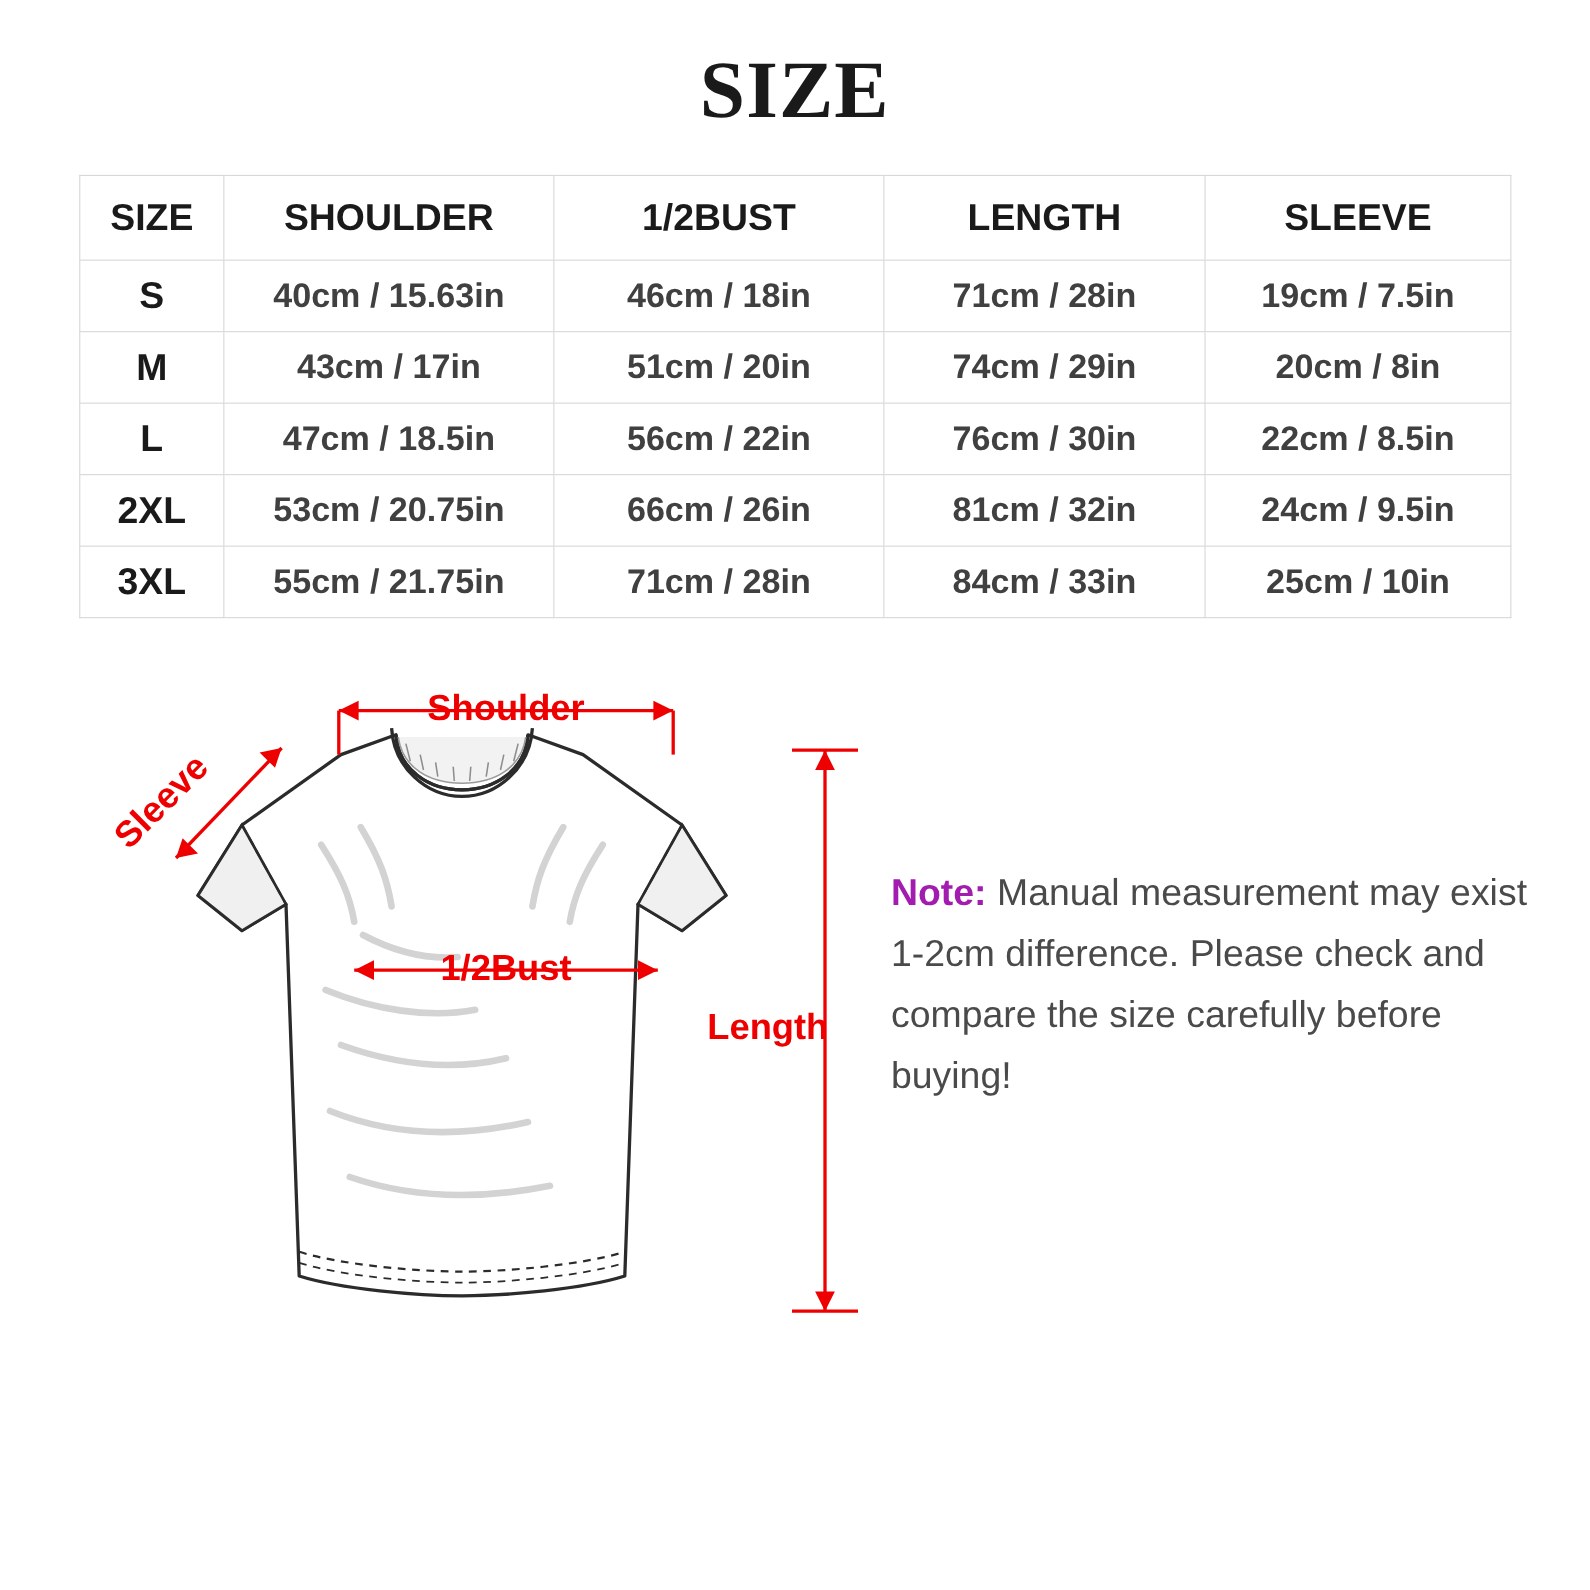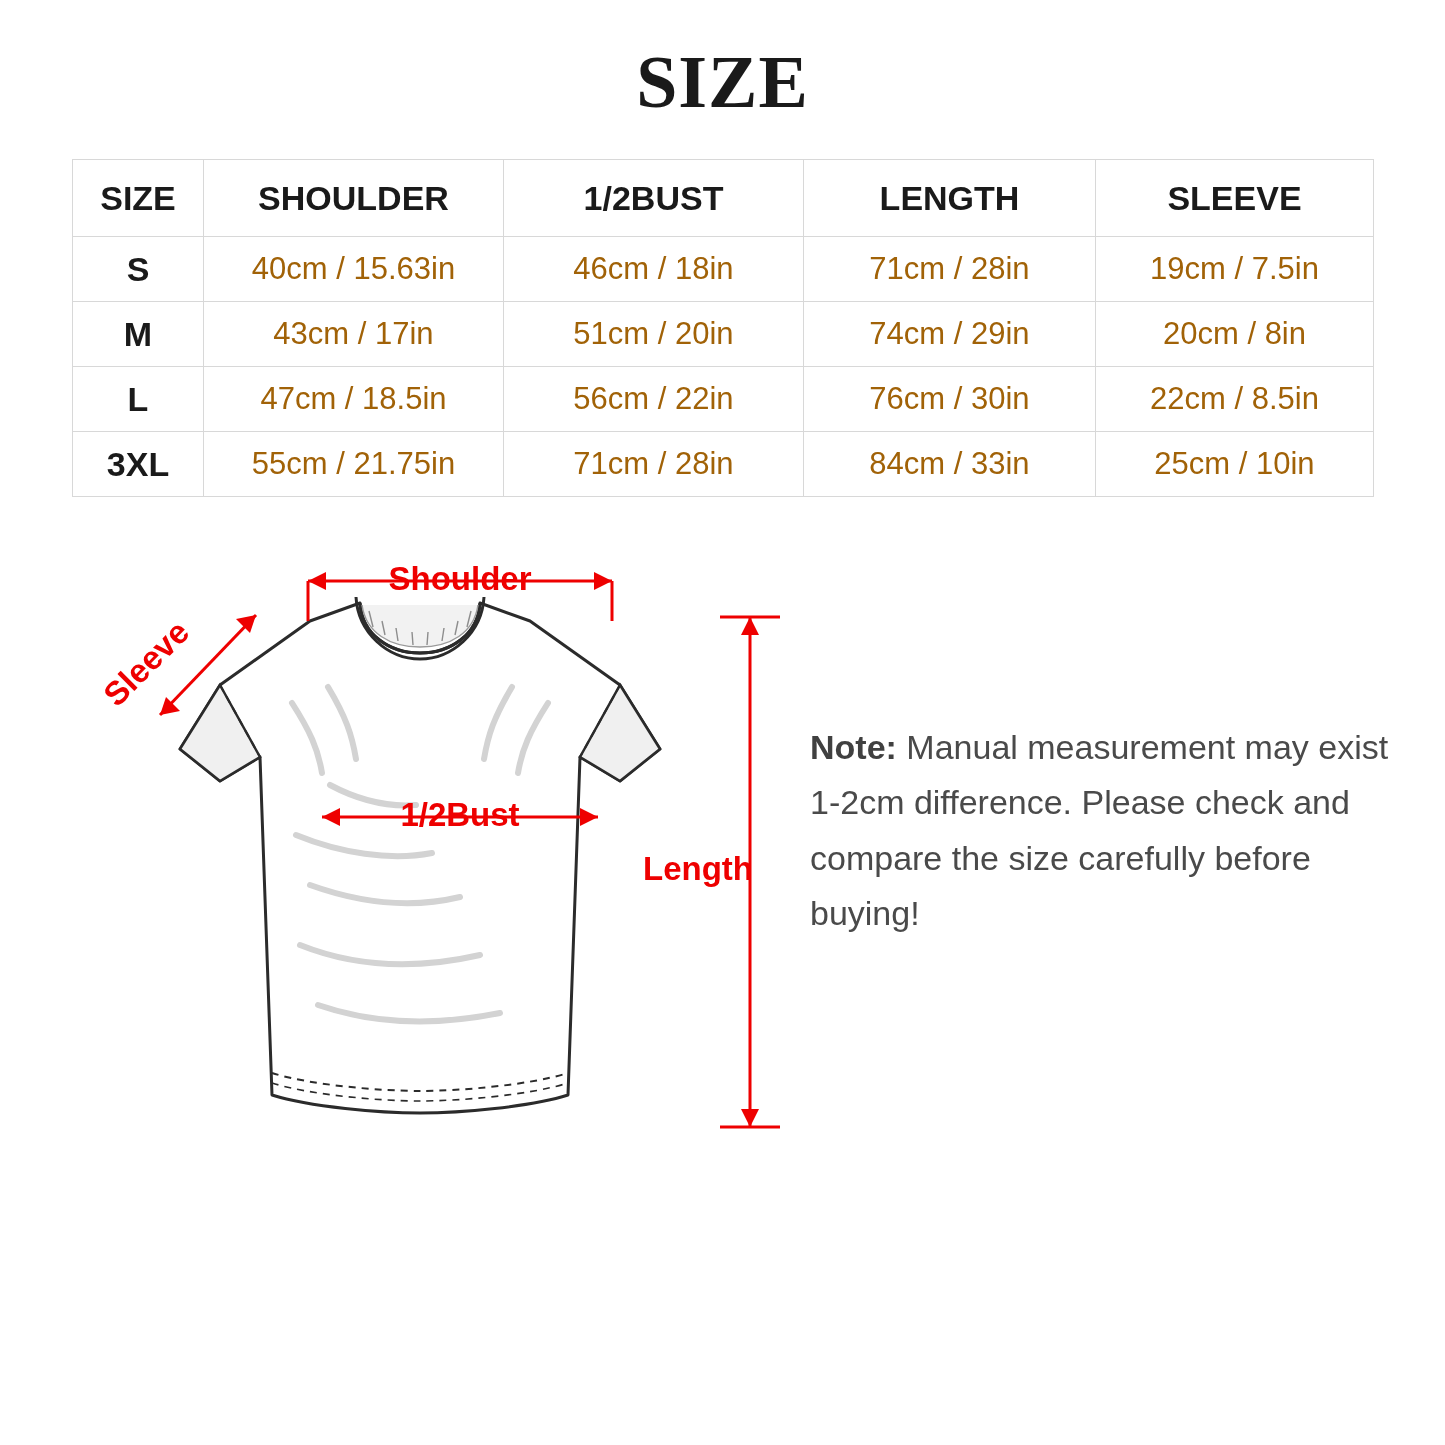--- a/index.html
+++ b/index.html
@@ -51,22 +51,22 @@
     color: #1a1a1a;
     font-size: 34px;
     height: 76px;
   }
   table.size-table tbody td.size-cell {
     font-weight: 700;
     color: #1a1a1a;
     font-size: 34px;
   }
   table.size-table tbody td.val {
-    color: #a16207;
-    font-weight: 400;
+    color: #404040;
+    font-weight: 700;
   }
   col.c-size   { width: 131px; }
   col.c-sh     { width: 300px; }
   col.c-bust   { width: 300px; }
   col.c-len    { width: 292px; }
   col.c-slv    { width: 278px; }
 
   
   .lower {
     position: relative;
@@ -85,21 +85,21 @@
   .note {
     position: absolute;
     left: 810px;
     top: 185px;
     width: 580px;
     font-size: 34px;
     line-height: 1.62;
     color: #4a4a4a;
   }
   .note b {
-    color: #404040;
+    color: #a21caf;
     font-weight: 700;
   }
 </style>
 </head>
 <body>
 
 <h1 class="title">SIZE</h1>
 
 <div class="table-wrap">
   <table class="size-table">
@@ -133,20 +133,27 @@
         <td class="val">51cm / 20in</td>
         <td class="val">74cm / 29in</td>
         <td class="val">20cm / 8in</td>
       </tr>
       <tr>
         <td class="size-cell">L</td>
         <td class="val">47cm / 18.5in</td>
         <td class="val">56cm / 22in</td>
         <td class="val">76cm / 30in</td>
         <td class="val">22cm / 8.5in</td>
+      </tr>
+      <tr>
+        <td class="size-cell">2XL</td>
+        <td class="val">53cm / 20.75in</td>
+        <td class="val">66cm / 26in</td>
+        <td class="val">81cm / 32in</td>
+        <td class="val">24cm / 9.5in</td>
       </tr>
       <tr>
         <td class="size-cell">3XL</td>
         <td class="val">55cm / 21.75in</td>
         <td class="val">71cm / 28in</td>
         <td class="val">84cm / 33in</td>
         <td class="val">25cm / 10in</td>
       </tr>
     </tbody>
   </table>

